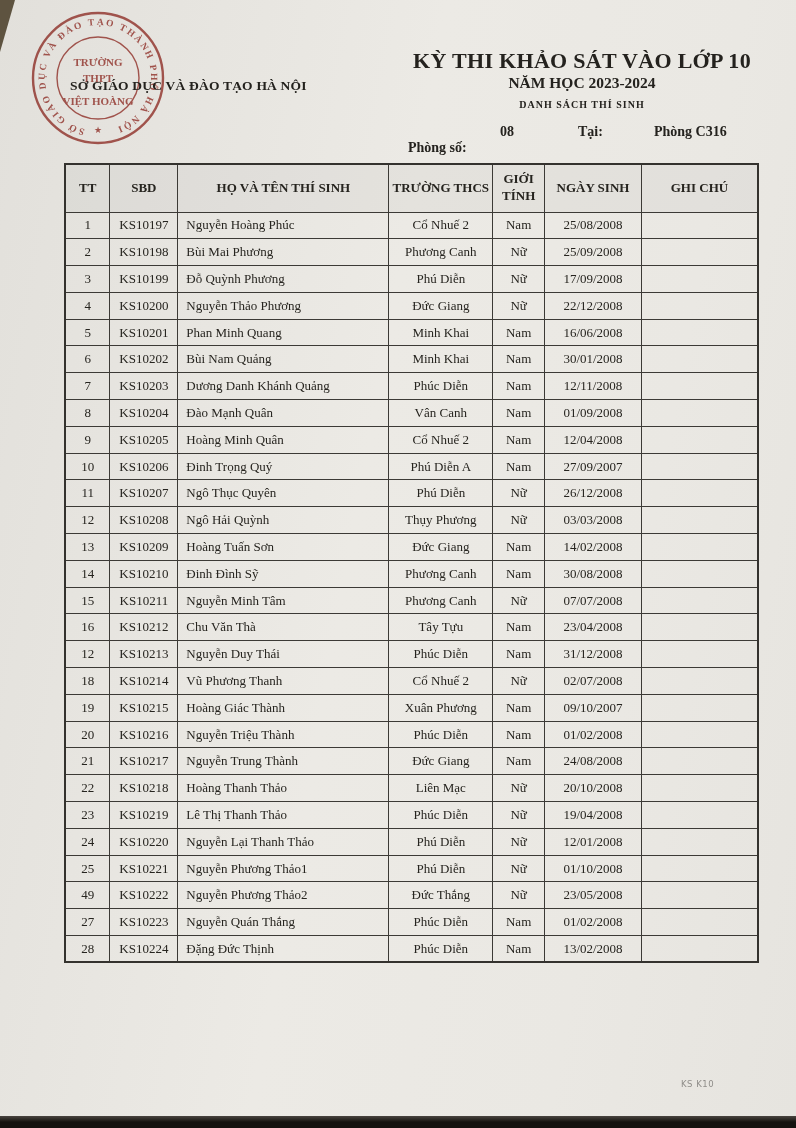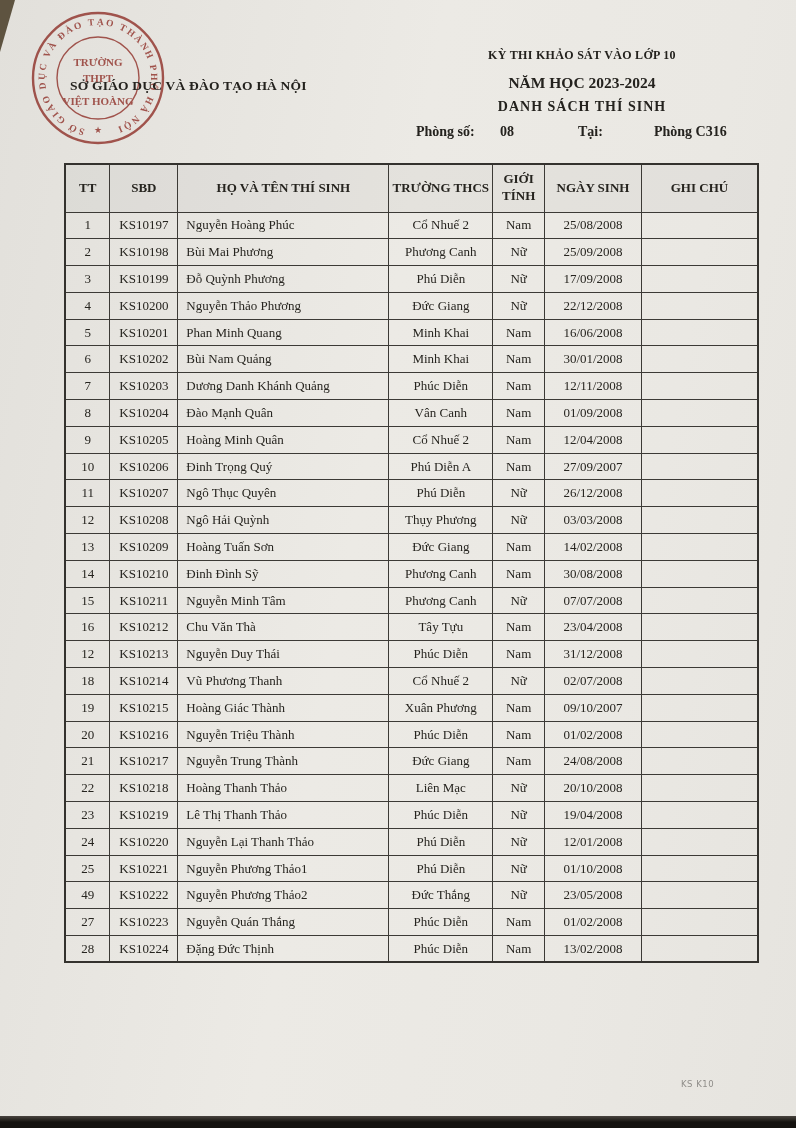--- a/index.html
+++ b/index.html
@@ -33,26 +33,26 @@
   }
 
   .stamp {
     position:absolute; left:28px; top:8px; width:140px; height:140px;
     opacity:.88; mix-blend-mode:multiply;
   }
   .stamp svg { width:140px; height:140px; }
   .stamp text { fill:#a8463f; }
 
   .titles { position:absolute; left:404px; top:0; width:356px; text-align:center; }
-  .title1 { position:absolute; top:48px; width:100%; font-weight:bold; font-size:12px; letter-spacing:.3px; }
+  .title1 { position:absolute; top:48px; width:100%; font-weight:bold; font-size:22px; letter-spacing:.3px; }
   .title2 { position:absolute; top:74px; width:100%; font-weight:bold; font-size:15.5px; }
-  .title3 { position:absolute; top:99px; width:100%; font-weight:bold; font-size:14px; letter-spacing:1px; }
+  .title3 { position:absolute; top:99px; width:100%; font-weight:bold; font-size:10px; letter-spacing:1px; }
   .roomline { position:absolute; top:124px; width:100%; height:20px; font-weight:bold; font-size:14px; text-align:left; }
   .roomline span { position:absolute; white-space:nowrap; }
-  .room-label { left:12px; }
+  .room-label { left:4px;margin-top:16px; }
   .room-number { left:96px; }
   .at-label { left:174px; }
   .room-name { left:250px; }
 
   
   table.roster {
     position:absolute; left:64px; top:163px; width:695px;
     border-collapse:collapse;
     font-size:13px;
   }

